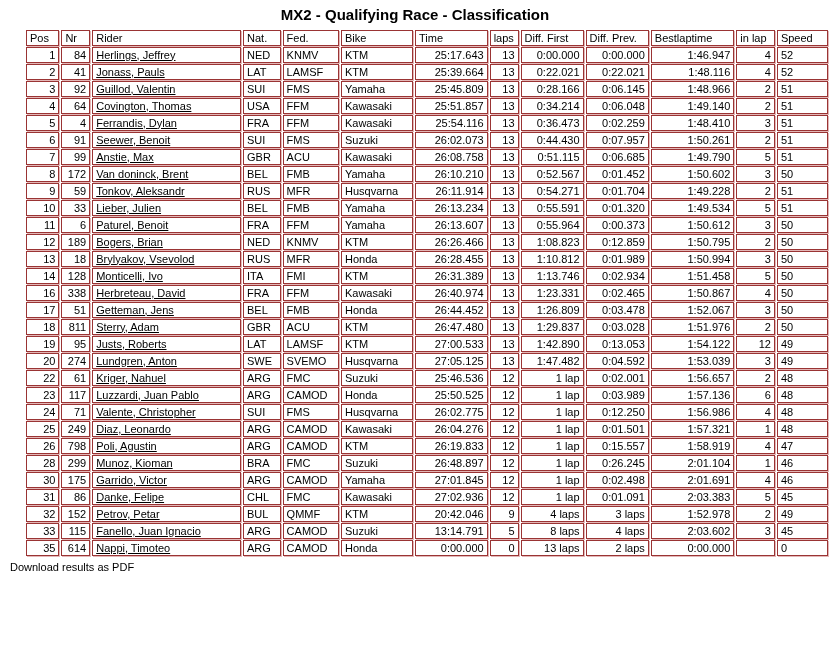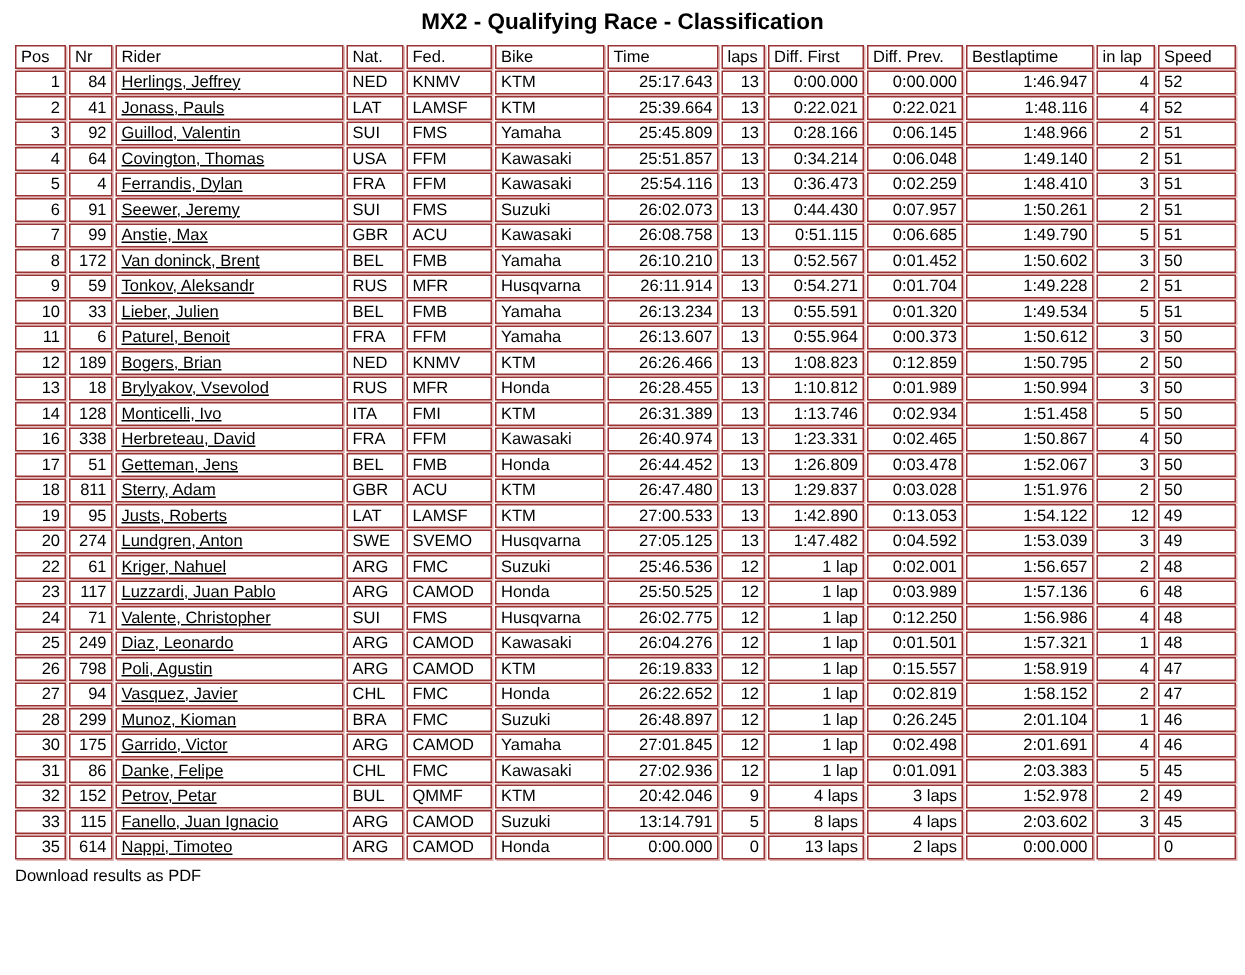--- a/index.html
+++ b/index.html
@@ -13,21 +13,21 @@
     color: #000;
   }
   h1.title {
     font-size: 15px;
     line-height: 16px;
     font-weight: bold;
     text-align: center;
     margin: 7px 0 6px 0;
   }
   table.results {
-    margin-left: 8px;
+    margin-left: 24px;
     border-collapse: separate;
     border-spacing: 2px 1px;
     table-layout: fixed;
     font-size: 11px;
   }
   th, td {
     box-sizing: border-box;
     height: 16px;
     line-height: 13px;
     padding: 0 3px;
@@ -164,21 +164,21 @@
           <td class="num">13</td>
           <td class="num">0:36.473</td>
           <td class="num">0:02.259</td>
           <td class="num">1:48.410</td>
           <td class="num">3</td>
           <td>51</td>
         </tr>
         <tr>
           <td class="num">6</td>
           <td class="num">91</td>
-          <td><a class="rider">Seewer, Jeremy</a></td>
+          <td><a class="rider">Seewer, Benoit</a></td>
           <td>SUI</td>
           <td>FMS</td>
           <td>Suzuki</td>
           <td class="num">26:02.073</td>
           <td class="num">13</td>
           <td class="num">0:44.430</td>
           <td class="num">0:07.957</td>
           <td class="num">1:50.261</td>
           <td class="num">2</td>
           <td>51</td>
@@ -444,35 +444,20 @@
           <td><a class="rider">Poli, Agustin</a></td>
           <td>ARG</td>
           <td>CAMOD</td>
           <td>KTM</td>
           <td class="num">26:19.833</td>
           <td class="num">12</td>
           <td class="num">1 lap</td>
           <td class="num">0:15.557</td>
           <td class="num">1:58.919</td>
           <td class="num">4</td>
-          <td>47</td>
-        </tr>
-        <tr>
-          <td class="num">27</td>
-          <td class="num">94</td>
-          <td><a class="rider">Vasquez, Javier</a></td>
-          <td>CHL</td>
-          <td>FMC</td>
-          <td>Honda</td>
-          <td class="num">26:22.652</td>
-          <td class="num">12</td>
-          <td class="num">1 lap</td>
-          <td class="num">0:02.819</td>
-          <td class="num">1:58.152</td>
-          <td class="num">2</td>
           <td>47</td>
         </tr>
         <tr>
           <td class="num">28</td>
           <td class="num">299</td>
           <td><a class="rider">Munoz, Kioman</a></td>
           <td>BRA</td>
           <td>FMC</td>
           <td>Suzuki</td>
           <td class="num">26:48.897</td>

